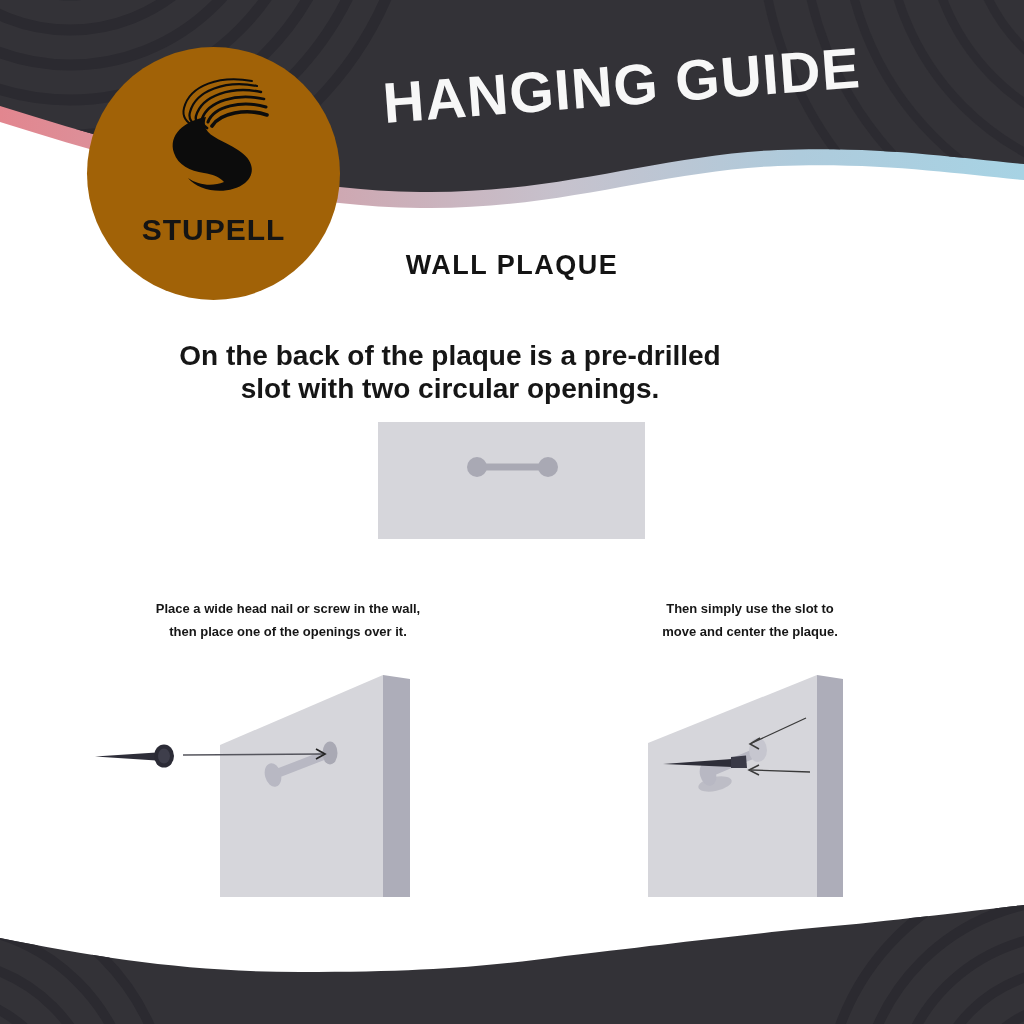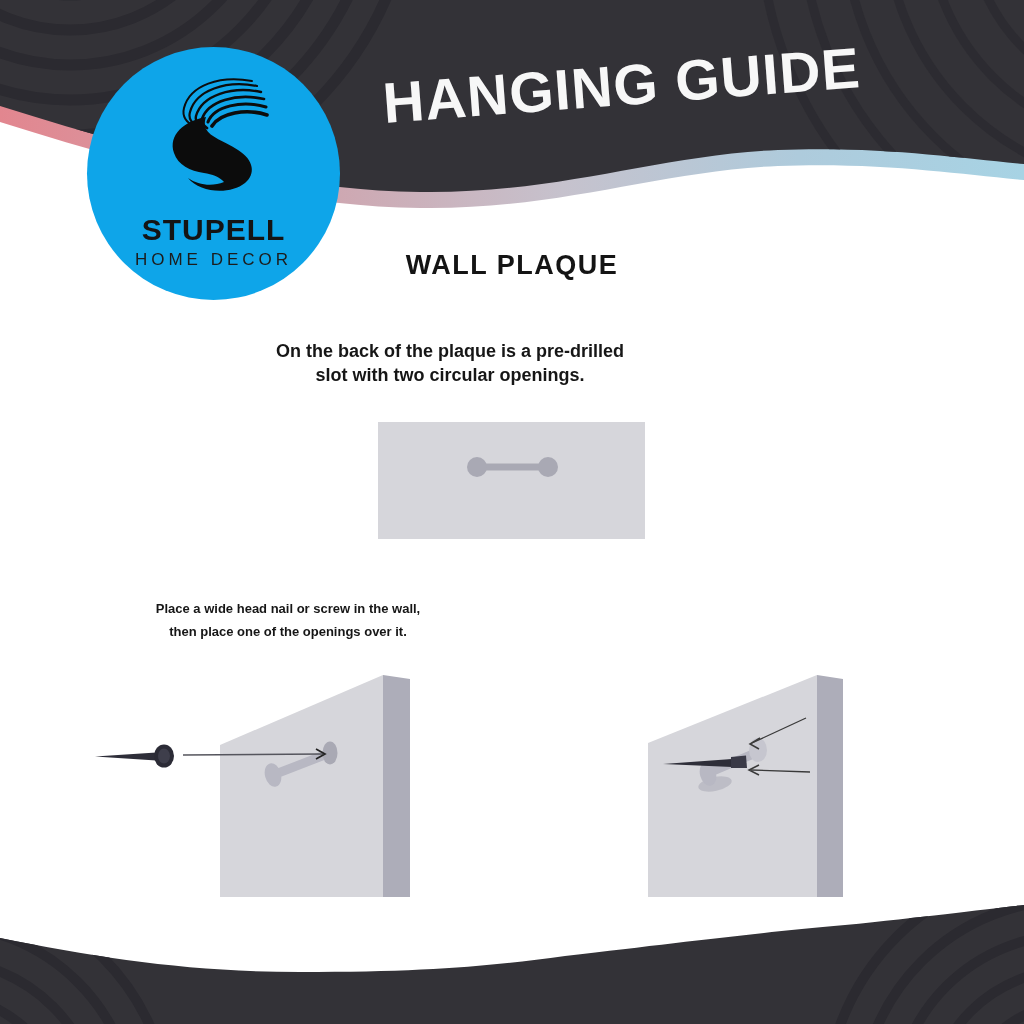--- a/index.html
+++ b/index.html
@@ -15,33 +15,33 @@
   .texture{stroke:var(--texture);fill:none;}
   
   .hanging-title{
     position:absolute;z-index:3;left:383px;top:70px;
     transform:rotate(-4.3deg);transform-origin:0 50%;
     font-size:57px;font-weight:600;letter-spacing:1px;color:#f7f7f7;white-space:nowrap;
   }
   
   .logo-circle{
     position:absolute;z-index:2;left:87px;top:47px;width:253px;height:253px;
-    background:#0ea5e9;border-radius:50%;text-align:center;
+    background:#a16207;border-radius:50%;text-align:center;
   }
   .logo-swoosh{position:absolute;left:50%;top:28px;transform:translateX(-50%);}
   .logo-name{position:absolute;left:0;width:100%;top:166px;font-size:30px;font-weight:600;letter-spacing:1px;color:#141414;}
   .logo-tagline{position:absolute;left:0;width:100%;top:203px;font-size:17px;font-weight:400;letter-spacing:4px;color:#1c1c1c;}
   
   .subtitle{
     position:absolute;left:0;top:250px;width:1024px;text-align:center;
     font-size:27px;font-weight:600;letter-spacing:1.5px;color:#141414;
   }
   .intro-text{
     position:absolute;left:0;top:339px;width:900px;text-align:center;
-    font-size:18px;line-height:24px;font-weight:600;color:#161616;white-space:pre-line;
+    font-size:28px;line-height:33px;font-weight:600;color:#161616;white-space:pre-line;
   }
   .step-text{
     position:absolute;top:597px;width:440px;text-align:center;
     font-size:13px;line-height:23px;font-weight:600;color:#161616;white-space:pre-line;
   }
   .step-text.left{left:68px;}
   .step-text.right{left:530px;}
   
   .plaque-back{
     position:absolute;left:378px;top:422px;width:267px;height:117px;
@@ -109,39 +109,40 @@
         <path d="M103,17 C74,11 44,20 38,41 C37,46 40,50 45,52" stroke-width="2.4"></path>
         <path d="M106,24 C78,18 50,26 44,44 C43,48 46,51 49,53" stroke-width="2.7"></path>
         <path d="M108,32 C84,25 56,31 50,47" stroke-width="3"></path>
         <path d="M109,40 C88,33 62,38 54,51" stroke-width="3.6"></path>
       </g>
       <path fill="#0c0c0c" d="M48,42 C26,46 10,60 16,78 C20,90 32,96 46,98 C54,99 62,102 66,107
            C54,112 40,110 30,103 C42,118 72,120 87,108 C98,99 96,85 80,75
            C66,66 52,62 48,54 C46,49 47,45 48,42 Z"></path>
     </svg>
     <div class="logo-name">STUPELL</div>
-    <div class="logo-tagline">HOME DECOR</div>
   </div>
 
   <div class="subtitle">WALL PLAQUE</div>
   <div class="intro-text">On the back of the plaque is a pre-drilled
 slot with two circular openings.</div>
 
   <div class="plaque-back">
     <svg width="267" height="117" viewBox="0 0 267 117">
       <g fill="var(--slot_gray)" stroke="var(--slot_gray)">
         <line x1="99" y1="45" x2="170" y2="45" stroke-width="7"></line>
         <circle cx="99" cy="45" r="10" stroke="none"></circle>
         <circle cx="170" cy="45" r="10" stroke="none"></circle>
       </g>
     </svg>
   </div>
 
   <div class="step-text left">Place a wide head nail or screw in the wall,
 then place one of the openings over it.</div>
+  <div class="step-text right">Then simply use the slot to
+move and center the plaque.</div>
 
   <svg class="illu-left" width="380" height="245" viewBox="0 0 380 245">
     <polygon points="140,85 303,15 303,237 140,237" fill="var(--plaque_face)"></polygon>
     <polygon points="303,15 330,19 330,237 303,237" fill="var(--plaque_side)"></polygon>
     <g>
       <line x1="193" y1="115" x2="250" y2="93" stroke="var(--slot_light)" stroke-width="9" stroke-linecap="round"></line>
       <ellipse cx="193" cy="115" rx="8" ry="12" fill="var(--slot_light)" transform="rotate(-15 193 115)"></ellipse>
       <ellipse cx="250" cy="93" rx="7.5" ry="11.5" fill="var(--slot_gray)"></ellipse>
     </g>
     <g>

